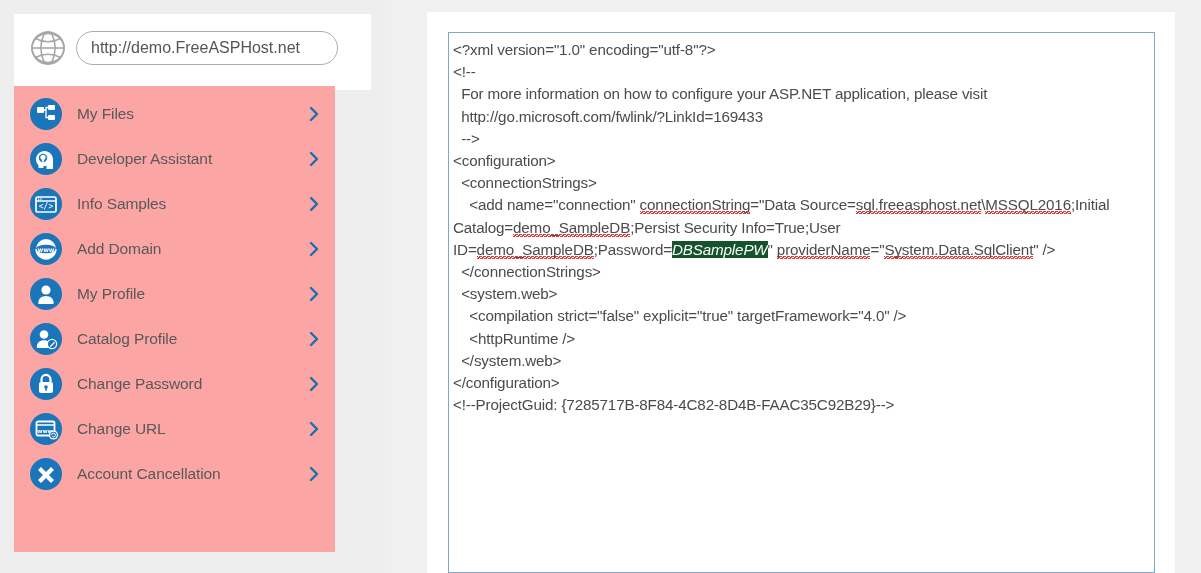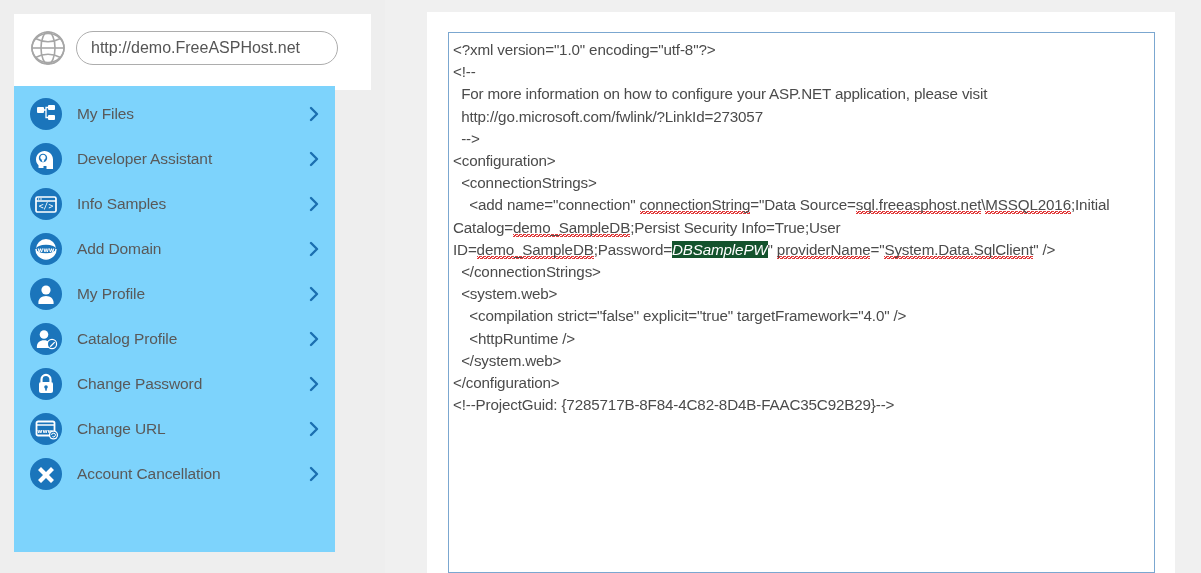--- a/index.html
+++ b/index.html
@@ -64,21 +64,21 @@
     outline: none;
   }
 
   
   #menu-card {
     position: absolute;
     left: 14px;
     top: 86px;
     width: 321px;
     height: 466px;
-    background: #7dd3fc;
+    background: #fca5a5;
     box-sizing: border-box;
     padding-top: 5px;
   }
   .menu-item {
     position: relative;
     display: flex;
     align-items: center;
     height: 45px;
     padding-left: 16px;
     padding-right: 14px;
@@ -359,21 +359,21 @@
 
   </div>
 </div>
 
 <div id="right-panel">
   <div id="content-card">
     <div id="xml-editor">
       <div id="xml-text"><span>&lt;?xml version="1.0" encoding="utf-8"?&gt;</span>
 <span>&lt;!--</span>
 <span>  For more information on how to configure your ASP.NET application, please visit</span>
-<span>  http://go.microsoft.com/fwlink/?LinkId=273057</span>
+<span>  http://go.microsoft.com/fwlink/?LinkId=169433</span>
 <span>  --&gt;</span>
 <span>&lt;configuration&gt;</span>
 <span>  &lt;connectionStrings&gt;</span>
 <span>    &lt;add name="connection" </span><span class="sq">connectionString</span><span>="Data Source=</span><span class="sq">sql.freeasphost.net</span><span>\</span><span class="sq">MSSQL2016</span><span>;Initial Catalog=</span><span class="sq">demo_SampleDB</span><span>;Persist Security Info=True;User ID=</span><span class="sq">demo_SampleDB</span><span>;Password=</span><span class="sel">DBSamplePW</span><span>" </span><span class="sq">providerName</span><span>="</span><span class="sq">System.Data.SqlClient</span><span>" /&gt;</span>
 <span>  &lt;/connectionStrings&gt;</span>
 <span>  &lt;system.web&gt;</span>
 <span>    &lt;compilation strict="false" explicit="true" targetFramework="4.0" /&gt;</span>
 <span>    &lt;httpRuntime /&gt;</span>
 <span>  &lt;/system.web&gt;</span>
 <span>&lt;/configuration&gt;</span>

